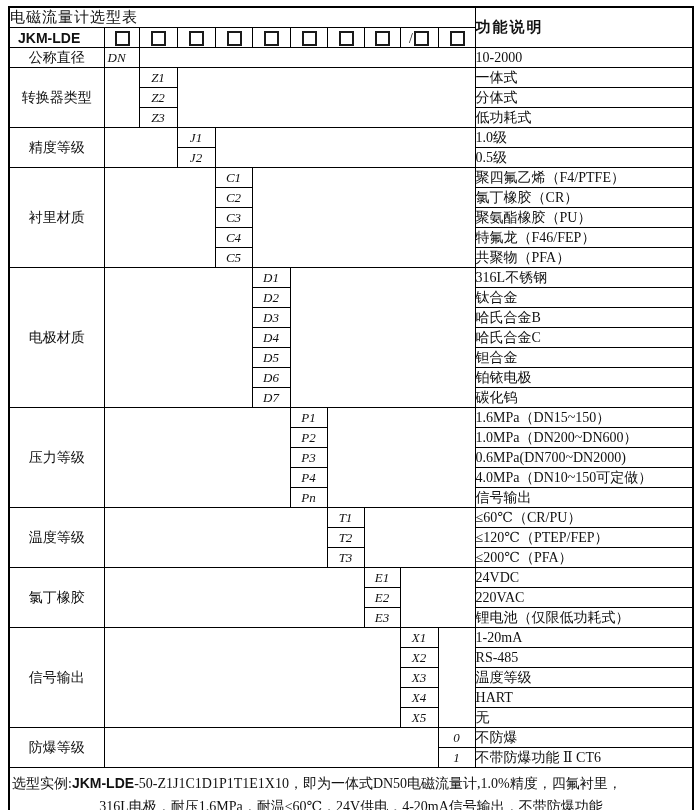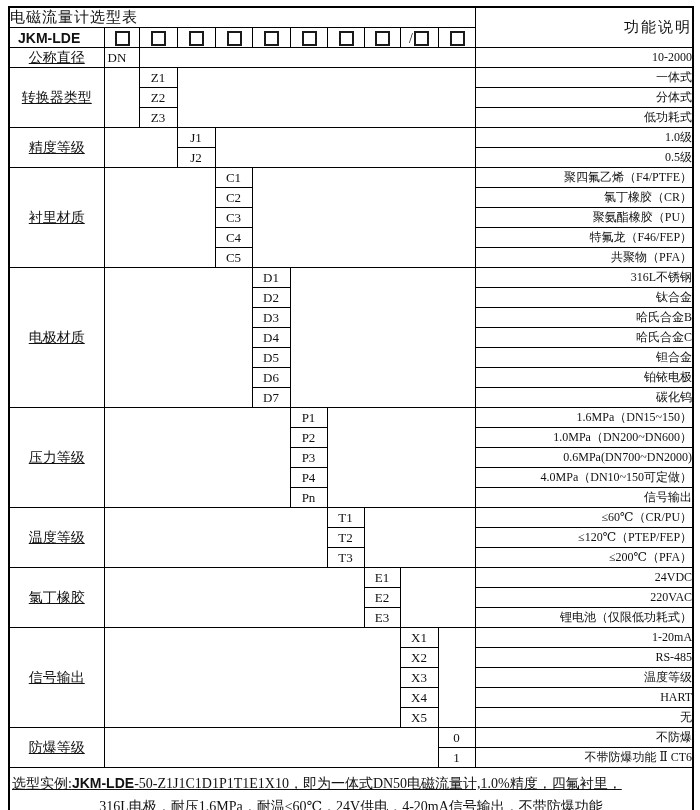--- a/index.html
+++ b/index.html
@@ -17,43 +17,43 @@
   }
   td {
     border:1px solid #000;
     padding:0;
     overflow:hidden;
     white-space:nowrap;
     vertical-align:middle;
   }
   tr.r td { height:19px; }
   td.title { font-size:15px; letter-spacing:1px; }
-  td.fnhdr { text-align:right; font-size:15px; letter-spacing:2px; }
+  td.fnhdr { text-align:left; font-size:15px; letter-spacing:2px;font-weight:bold; }
   td.model {
     font-family:"Liberation Sans","DejaVu Sans",sans-serif;
     font-weight:bold; font-size:14px; text-align:left; padding-left:8px;
   }
   td.cbcell { text-align:center; }
   .cb {
     display:inline-block; width:11px; height:11px;
     border:2px solid #1a1a1a; vertical-align:middle;
     background:#fff;
   }
   .slash { font-size:14px; vertical-align:middle; margin-right:1px; }
-  td.cat { text-align:center; font-size:14px;text-decoration:underline; }
-  td.code { text-align:center; font-size:13px; }
+  td.cat { text-align:center; font-size:14px; }
+  td.code { text-align:center; font-size:13px;font-style:italic; }
   td.code.left { text-align:left; padding-left:3px; }
   td.gap { background:#fff; }
-  td.desc { text-align:right; font-size:12px; }
+  td.desc { text-align:left; font-size:14px; }
   td.example {
     font-size:14px; height:50px; white-space:normal;
     padding:2px 2px; line-height:23px;
   }
   .ex-model { font-family:"Liberation Sans","DejaVu Sans",sans-serif; font-weight:bold; }
-  .ex-line1 { text-align:left;text-decoration:underline; }
+  .ex-line1 { text-align:left; }
   .ex-line2 { text-align:center; }
 </style>
 </head>
 <body>
 
 <div class="wrap">
 <table>
   <colgroup>
     <col style="width:95px">
         <col style="width:35px">

